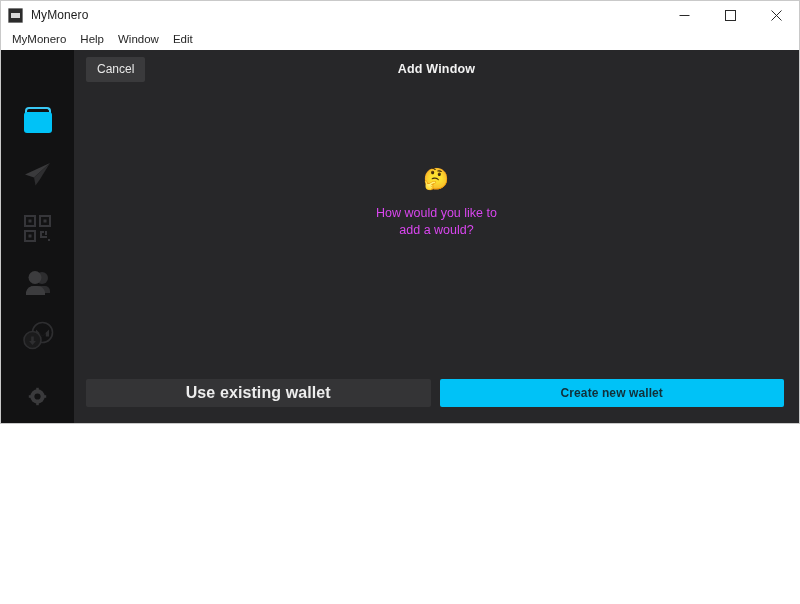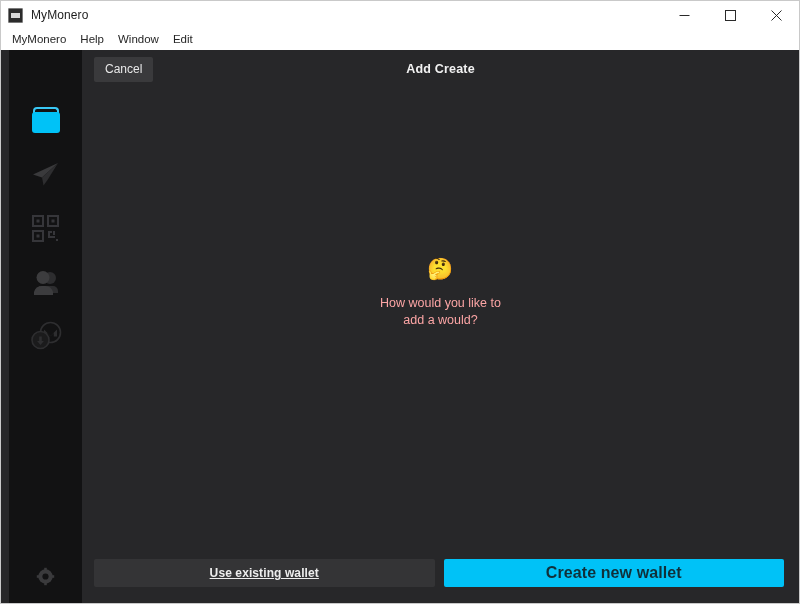--- a/index.html
+++ b/index.html
@@ -11,21 +11,21 @@
     width: 800px;
     height: 604px;
     overflow: hidden;
     font-family: "Liberation Sans", sans-serif;
     -webkit-font-smoothing: antialiased;
   }
 
   
   .window {
     width: 800px;
-    height: 604px;
+    height: 424px;
     position: relative;
     background: #ffffff;
     display: flex;
     flex-direction: column;
     border: 1px solid #c9c9c9;
     box-sizing: border-box;
   }
 
   .titlebar {
     height: 28px;
@@ -99,21 +99,20 @@
     white-space: nowrap;
   }
 
   
   .app {
     flex: 1;
     display: flex;
     background: #272729;
     position: relative;
     overflow: hidden;
-    padding-left: 8px;
   }
 
   
   .sidebar {
     width: 73px;
     min-width: 73px;
     background: #121213;
     display: flex;
     flex-direction: column;
     align-items: center;
@@ -208,57 +207,56 @@
     box-sizing: border-box;
   }
   .thinking-emoji {
     font-size: 21px;
     line-height: 24px;
     margin-bottom: 14px;
     color: #e8b437;
   }
   .prompt-line {
     font-size: 12.5px;
-    color: #fca5a5;
+    color: #d946ef;
     line-height: 17px;
     text-align: center;
   }
 
   .bottombar {
     height: 50px;
     min-height: 50px;
     background: #272729;
     display: flex;
     align-items: center;
     padding: 0 15px 10px 12px;
     gap: 9px;
     box-sizing: border-box;
   }
   .btn-secondary {
     flex: 1;
     height: 28px;
     background: #343436;
     color: #ededed;
-    font-size: 12px;
+    font-size: 16px;
     font-weight: bold;
     border: none;
     border-radius: 2px;
     font-family: "Liberation Sans", sans-serif;
     display: flex;
     align-items: center;
     justify-content: center;
     letter-spacing: 0.1px;
-    text-decoration: underline;
   }
   .btn-primary {
     flex: 1;
     height: 28px;
     background: #00c2f7;
     color: #10303a;
-    font-size: 16px;
+    font-size: 12px;
     font-weight: bold;
     border: none;
     border-radius: 2px;
     font-family: "Liberation Sans", sans-serif;
     display: flex;
     align-items: center;
     justify-content: center;
     letter-spacing: 0.1px;
   }
 </style>
@@ -369,21 +367,21 @@
           </g>
         </svg>
       </div>
 
     </div>
 
     <div class="content">
 
       <div class="topbar">
         <button class="cancel-btn">Cancel</button>
-        <div class="page-title">Add Create</div>
+        <div class="page-title">Add Window</div>
       </div>
 
       <div class="center-area">
         <div class="thinking-emoji">🤔</div>
         <div class="prompt-line">How would you like to</div>
         <div class="prompt-line">add a would?</div>
       </div>
 
       <div class="bottombar">
         <button class="btn-secondary">Use existing wallet</button>

